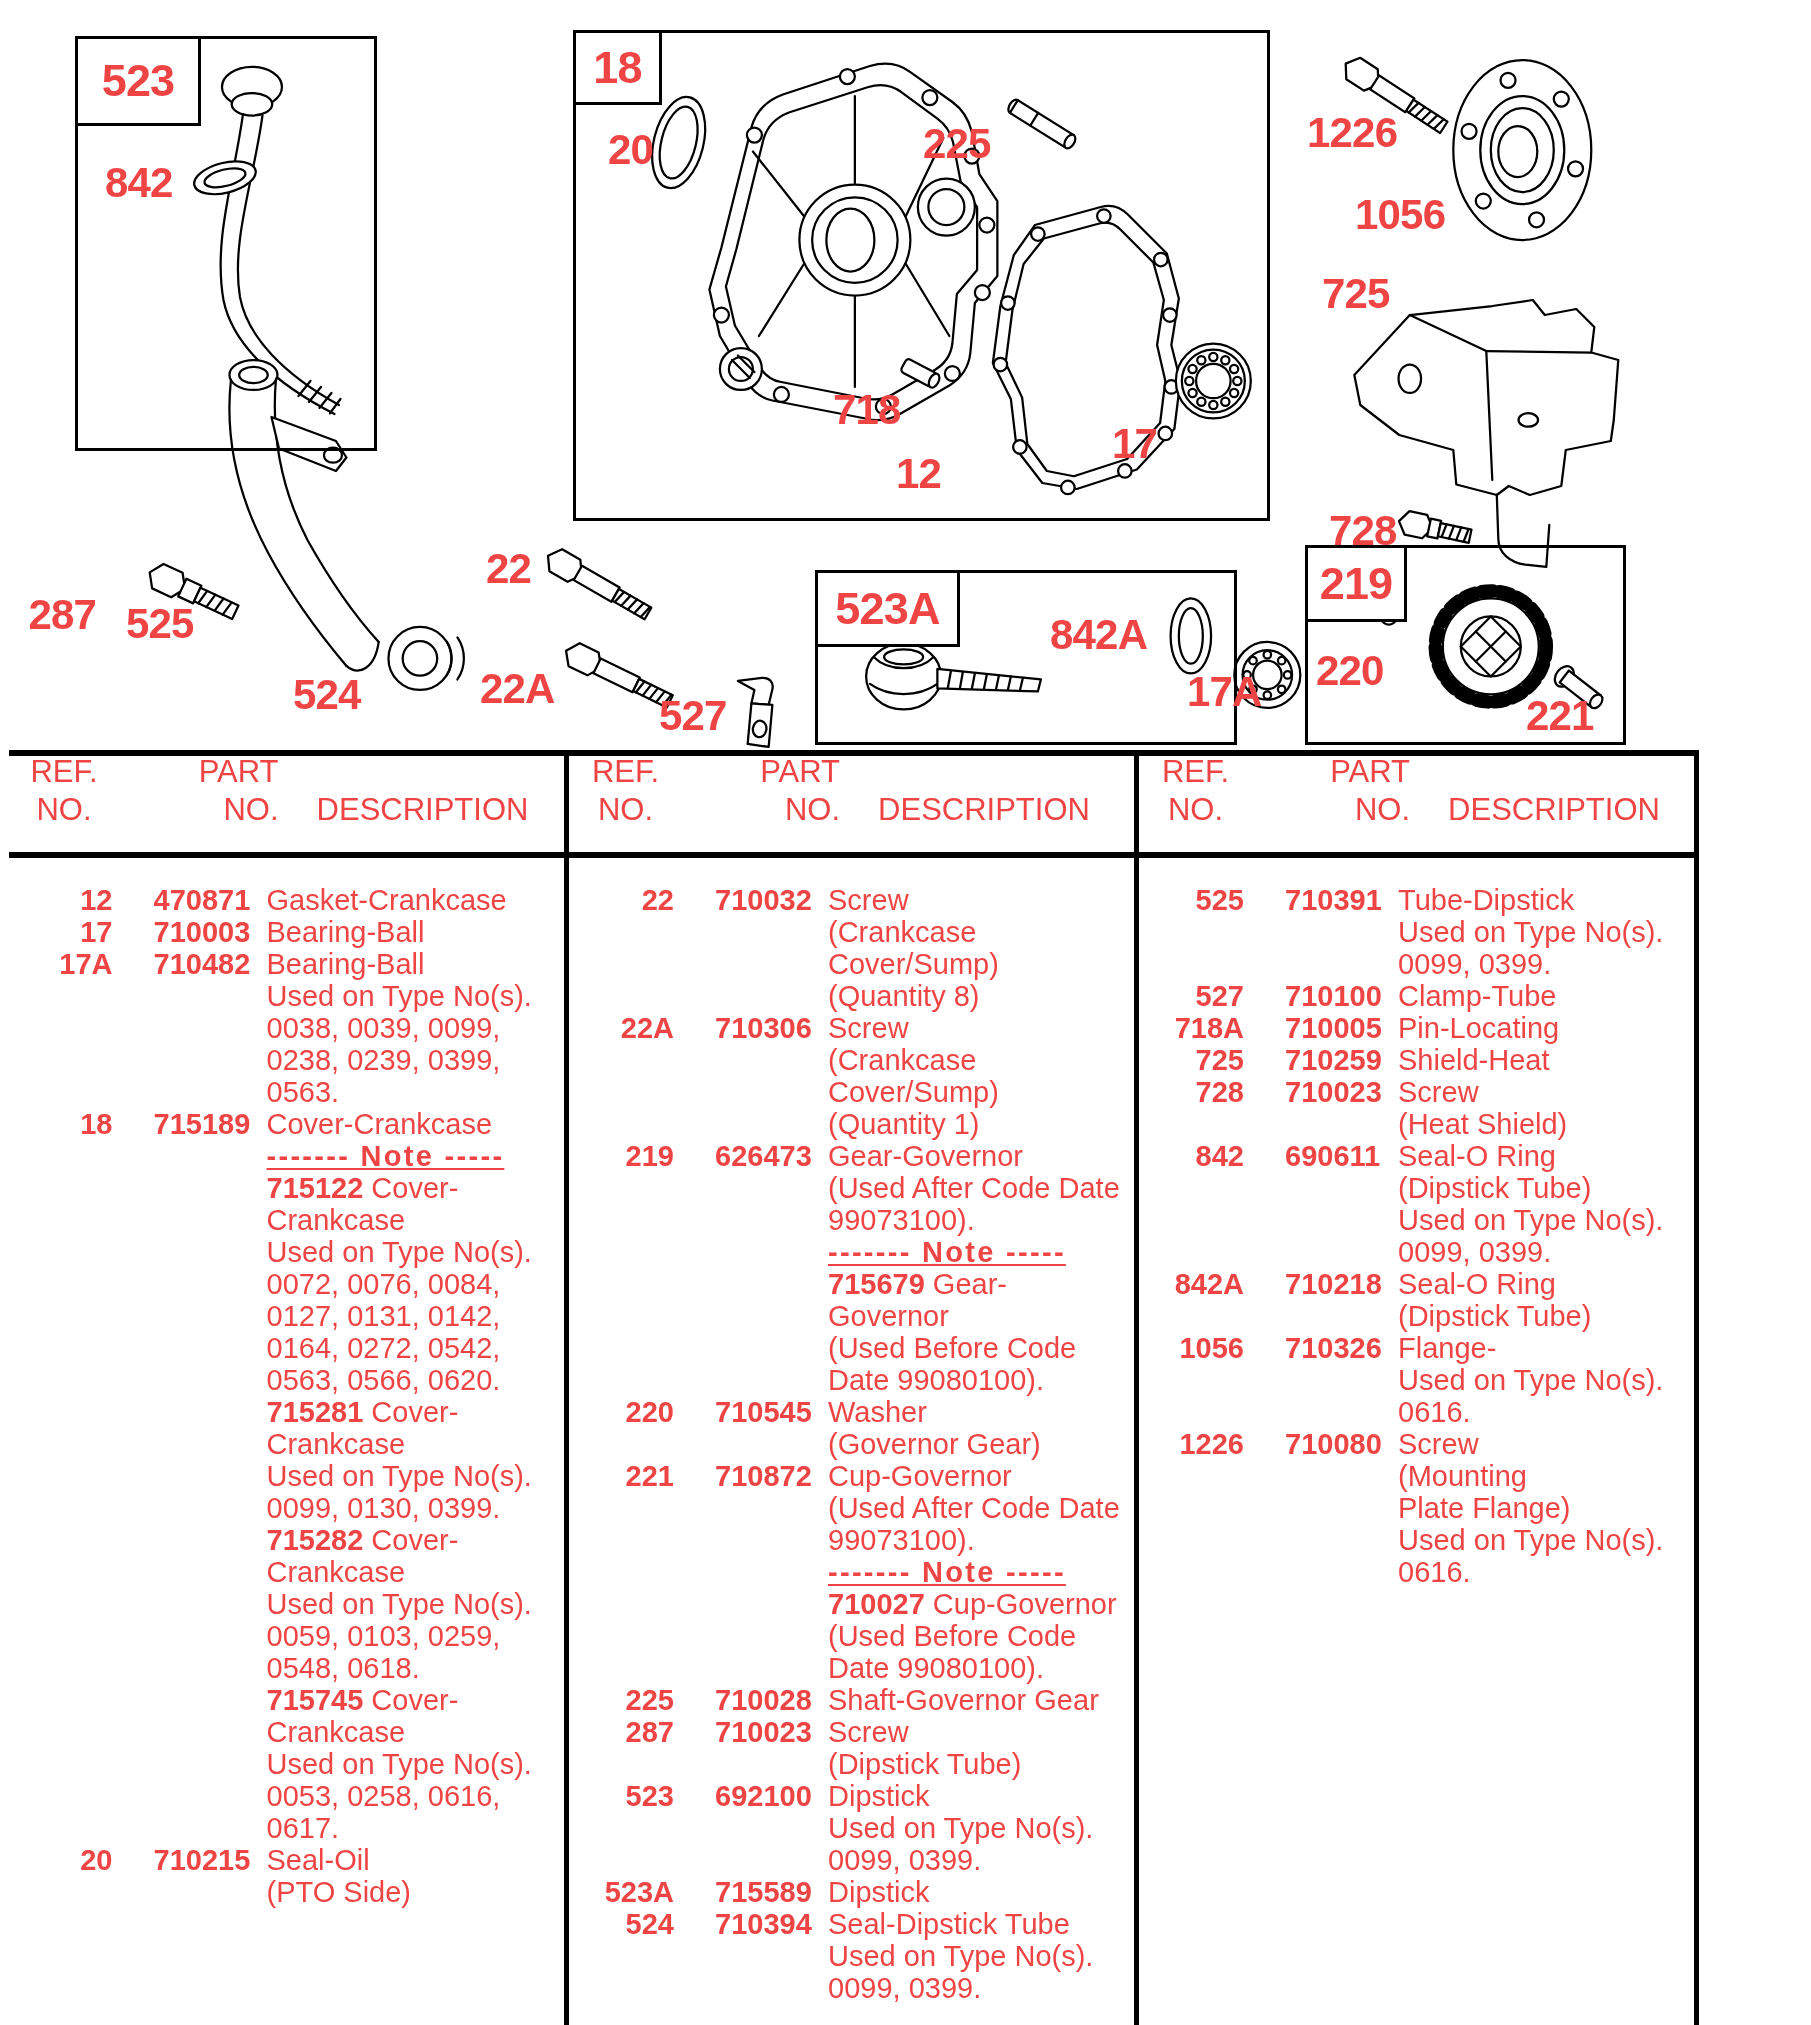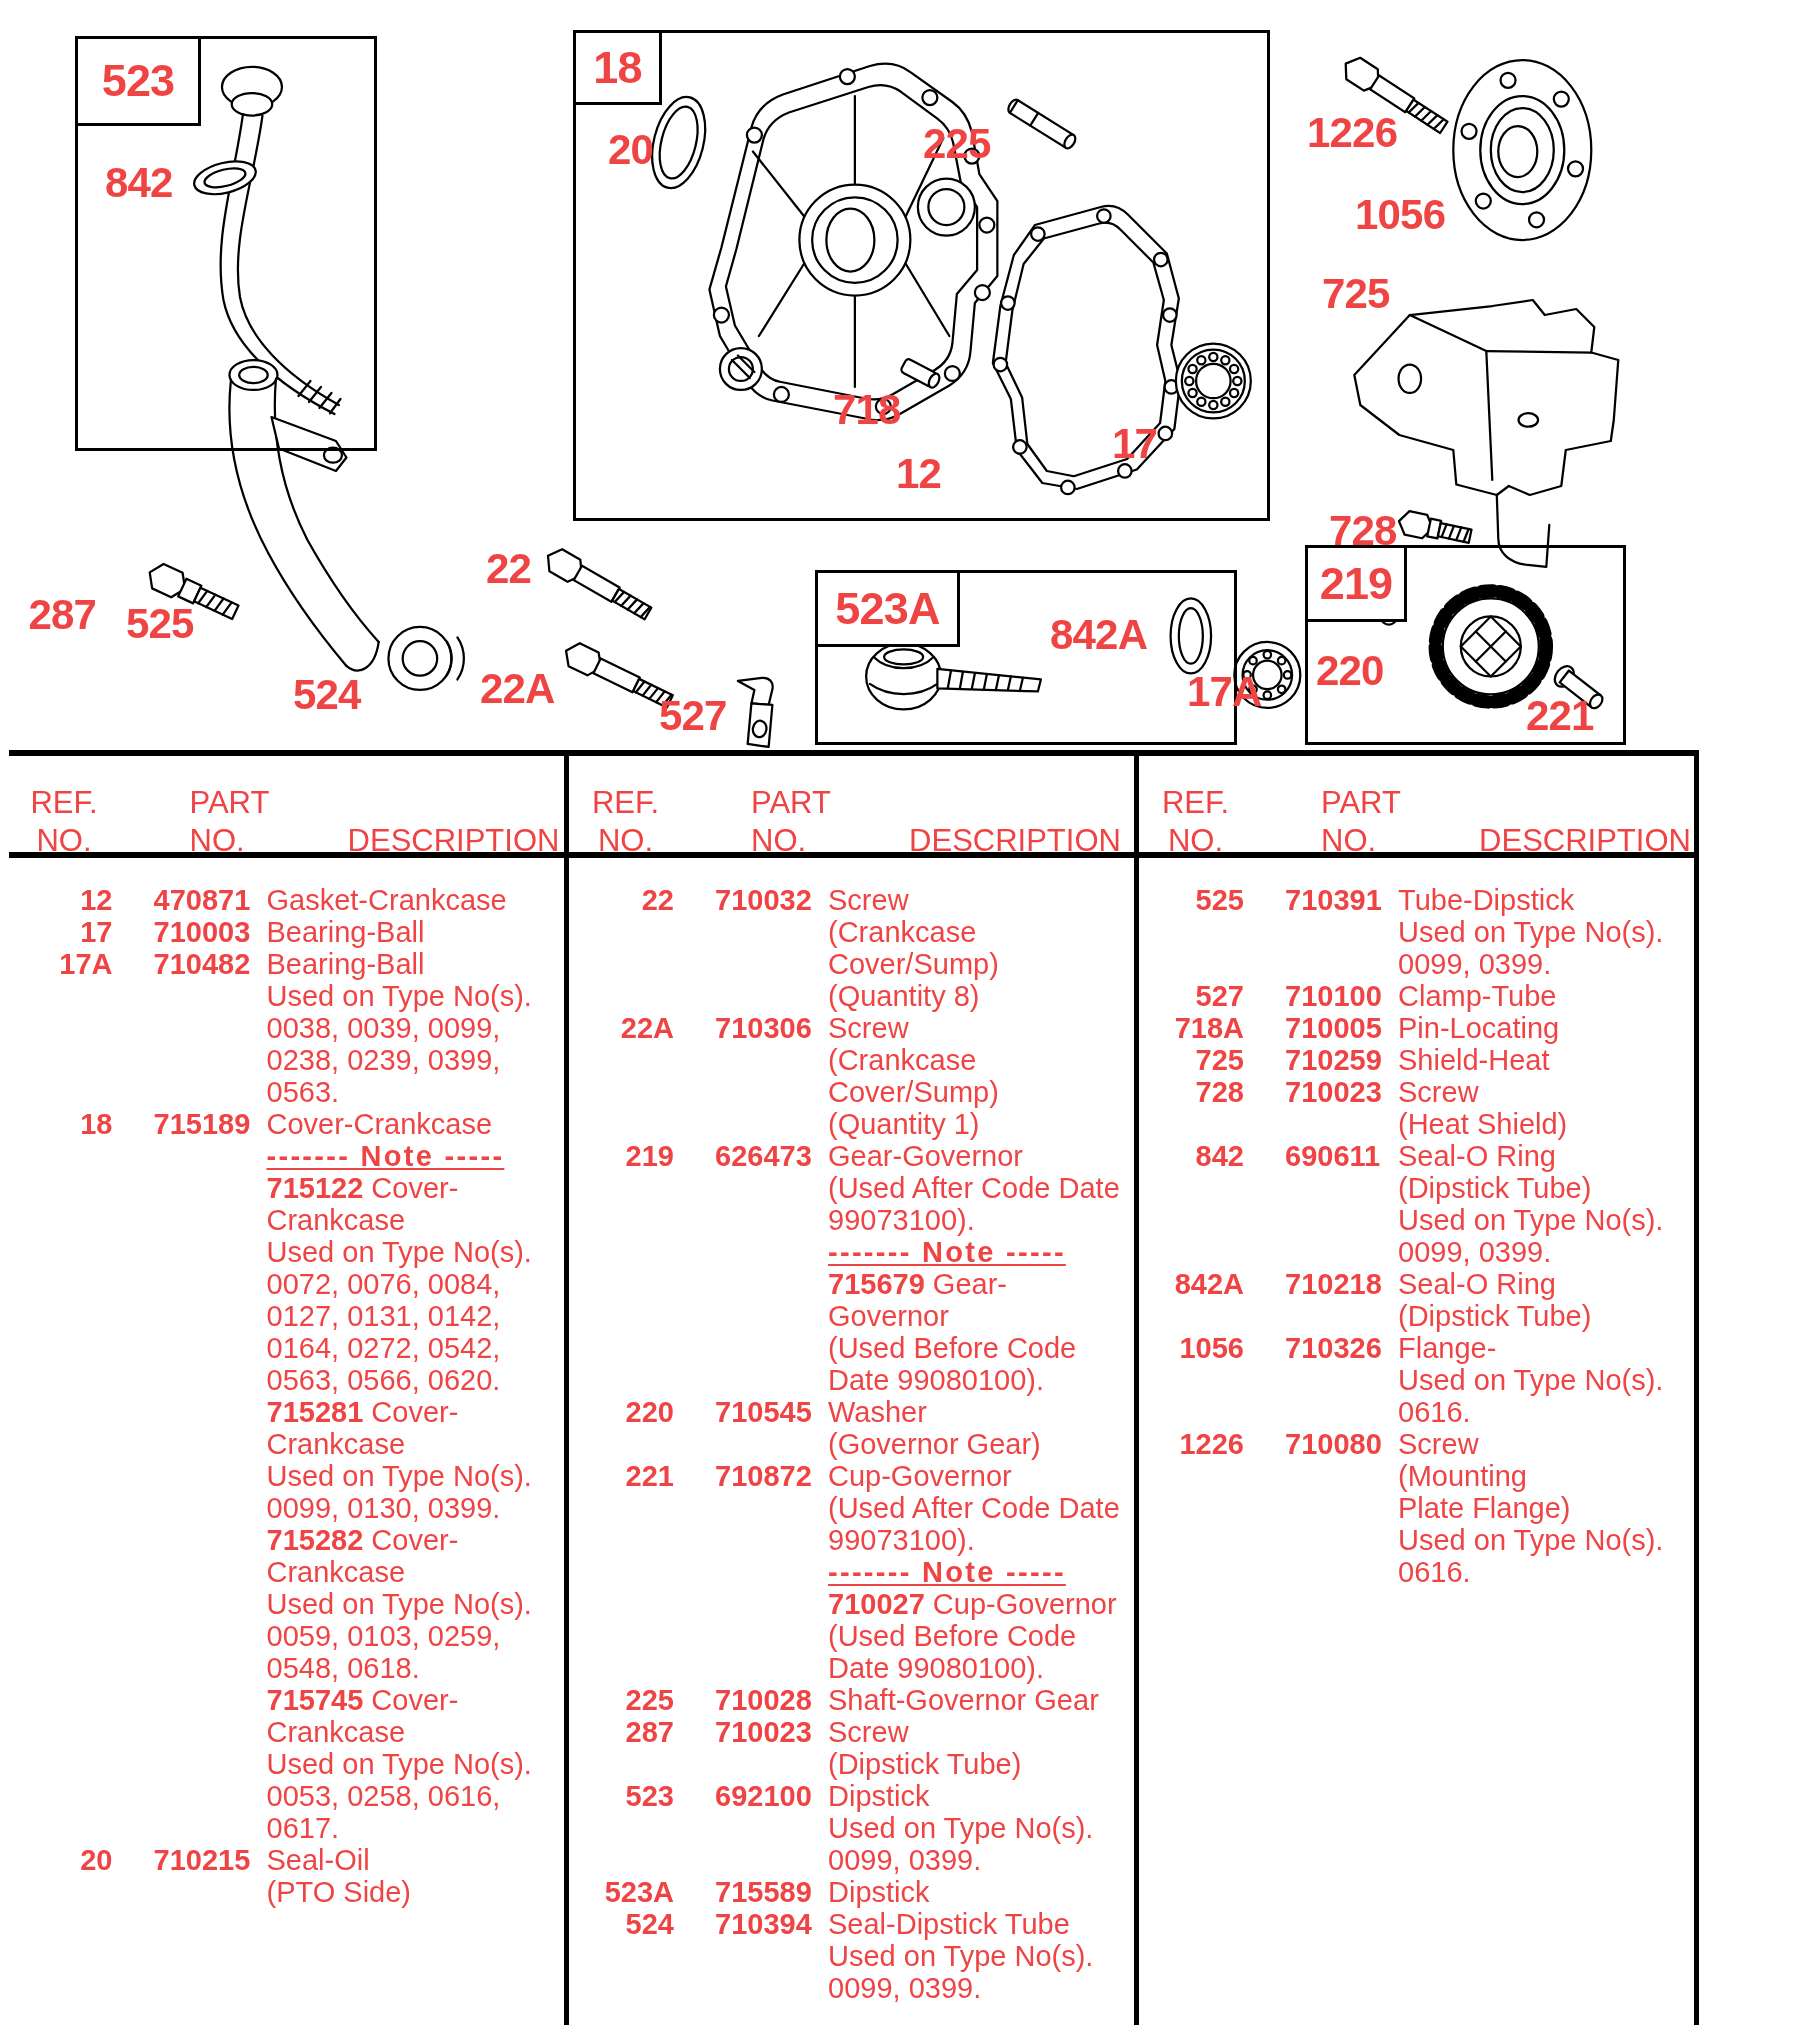--- a/index.html
+++ b/index.html
@@ -9,23 +9,23 @@
   .diagram{position:absolute;left:0;top:0;width:1811px;height:750px;}
   .diagram svg{position:absolute;left:0;top:0;}
   .pbox{position:absolute;border:3px solid #000;}
   .lblbox{position:absolute;border:3px solid #000;background:#fff;
           display:flex;align-items:center;justify-content:center;
           font-weight:700;font-size:45px;letter-spacing:-0.8px;}
   .callout{position:absolute;font-weight:700;font-size:42px;letter-spacing:-0.8px;white-space:nowrap;}
   
   .rule-h{position:absolute;background:#000;height:6px;}
   .rule-v{position:absolute;background:#000;width:4.5px;}
-  .thead{position:absolute;top:784px;width:559px;display:flex;font-size:31px;line-height:38px;gap:31px;}
+  .thead{position:absolute;top:753px;width:559px;display:flex;font-size:31px;line-height:38px;}
   .thead .h-ref{width:113px;text-align:center;flex:none;}
-  .thead .h-part{width:120px;margin-left:38px;text-align:left;flex:none;}
+  .thead .h-part{width:120px;margin-left:38px;text-align:right;flex:none;}
   .thead .h-desc{flex:1;text-align:center;align-self:flex-end;}
   .tcol{position:absolute;top:884px;width:559px;}
   .trow{display:flex;height:32px;font-size:29px;line-height:32px;white-space:nowrap;}
   .trow .ref{width:105px;text-align:right;font-weight:700;flex:none;}
   .trow .part{width:113px;margin-left:41px;font-weight:700;flex:none;}
   .trow .desc{flex:1;}
   .trow .desc b{font-weight:700;}
   .trow .desc.note{font-weight:700;letter-spacing:2.3px;text-decoration:underline;}
 </style>
 </head>

